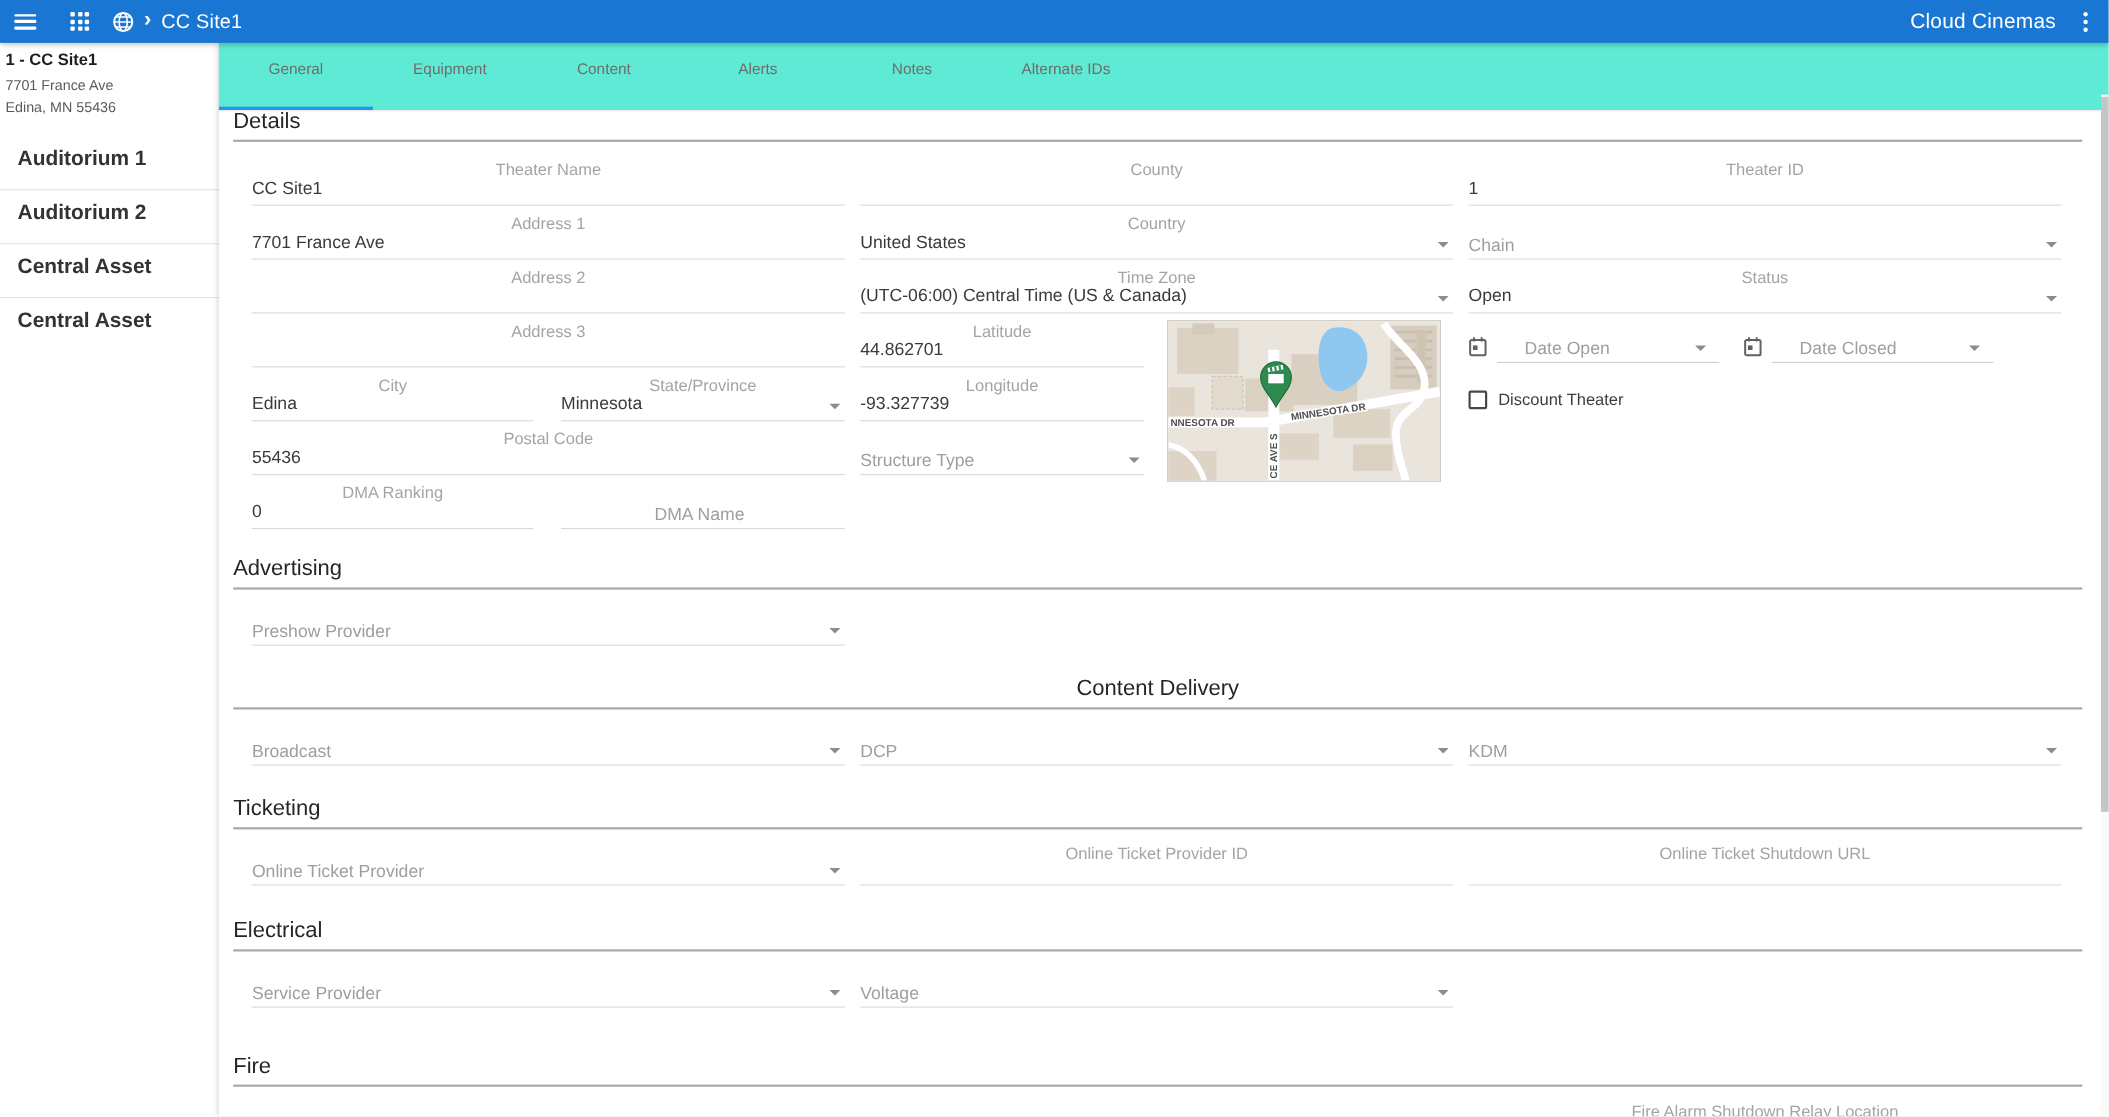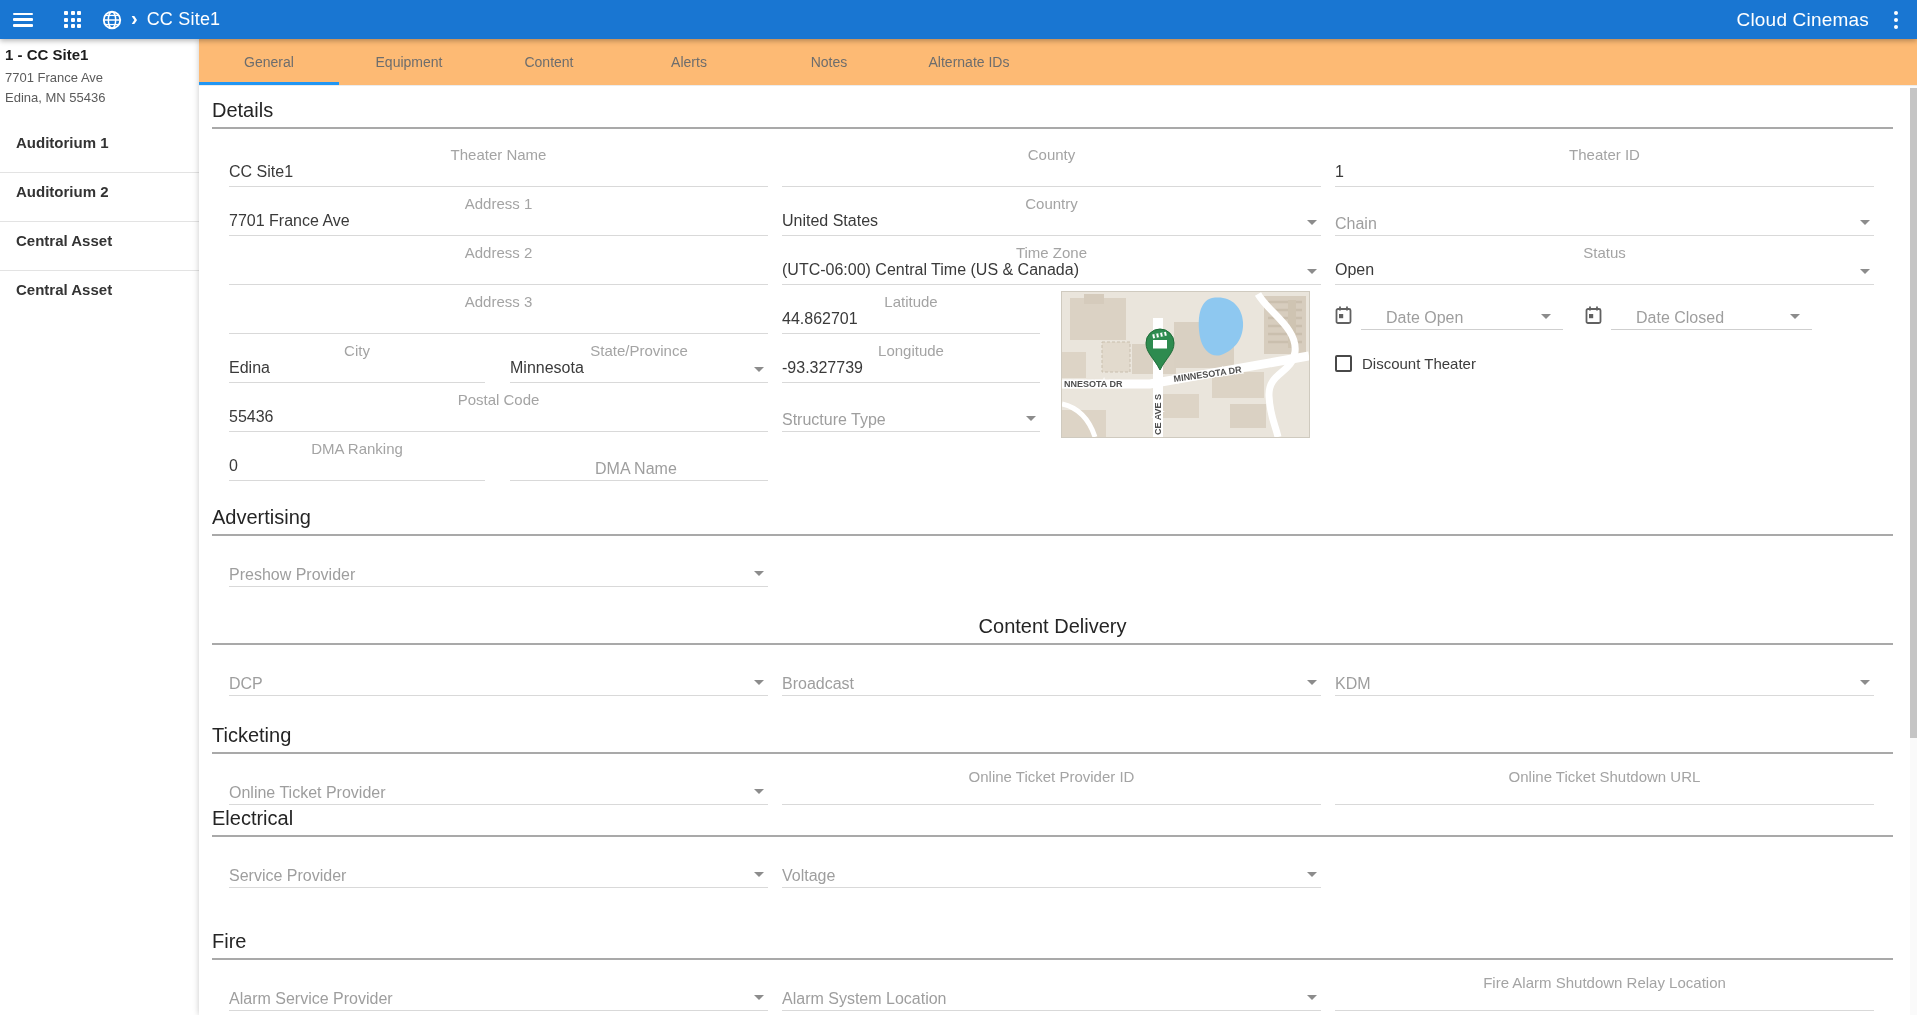--- a/index.html
+++ b/index.html
@@ -26,27 +26,27 @@
   .brand { font-size:19px; font-weight:500; letter-spacing:.2px; }
   .dots { margin:0 16px 0 22px; display:flex; flex-direction:column; gap:3px; cursor:pointer; padding:3px; }
   .dots i { width:4px; height:4px; border-radius:50%; background:#fff; }
 
   
   .sidebar { position:absolute; left:0; top:39px; width:199px; bottom:0; background:#fff; z-index:10; }
   .side-head { padding:7px 6px 8px 5px; }
   .side-name { font-size:15px; font-weight:700; color:#1d1d1d; margin-bottom:5px; }
   .side-addr { font-size:13px; color:#5b5b5b; line-height:20px; }
   .side-items { margin-top:8px; }
-  .side-item { height:49px; padding:10px 16px 0 16px; font-size:15px; font-weight:700; color:#333; cursor:pointer; }
+  .side-item { height:49px; padding:10px 16px 0 16px; font-size:19px; font-weight:700; color:#333; cursor:pointer; }
   .side-item.divided { border-bottom:1px solid #e3e3e3; }
 
   
   .content { position:absolute; left:199px; top:39px; right:0; bottom:0; background:#fff; box-shadow:0 0 6px rgba(0,0,0,.22); z-index:20; }
 
-  .tabbar { position:relative; height:47px; display:flex; border-bottom:1px solid #ececec; background:#fdba74; }
+  .tabbar { position:relative; height:62px; display:flex; border-bottom:1px solid #ececec; background:#5eead4; }
   .tab { width:140px; text-align:center; line-height:47px; font-size:14px; color:#6d6d6d; cursor:pointer; }
   .tab-indicator { position:absolute; left:0; bottom:0; width:140px; height:3px; background:#2196f3; }
 
   .scroll { position:absolute; left:0; right:7px; top:47px; bottom:0; padding:0 17px 0 13px; overflow:hidden; }
 
   .section-title { font-size:20px; font-weight:500; color:#252525; height:22px; line-height:22px; }
   .rule { height:2px; background:#a9a9a9; margin-top:6px; }
 
   .fields { display:flex; gap:14px; margin-left:17px; position:relative; }
   .col { width:539px; flex:none; }
@@ -79,21 +79,21 @@
 
   
   .map { position:absolute; left:833px; top:152px; width:247px; height:145px; outline:1px solid #cfcabf; cursor:pointer; }
 
   
   .sec-details { margin-top:13px; }
   .grid-details { margin-top:11px; height:343px; }
   .sec-adv { margin-top:23px; }
   .sec-cd { margin-top:26px;text-align:center; }
   .sec-tkt { margin-top:26px; }
-  .sec-ele { }
+  .sec-ele { margin-top:28px; }
   .sec-fire { margin-top:40px; }
   .fields-row { margin-top:4px; }
 
   
   .vscroll { position:absolute; right:0; top:47px; width:7px; bottom:0; background:#fafafa; z-index:30; }
   .vthumb { position:absolute; left:0; top:2px; width:7px; height:650px; background:#c5c5c5; }
 </style>
 </head>
 <body>
 
@@ -347,27 +347,27 @@
       </div>
     </div>
 
     <div class="sec-cd">
       <div class="section-title">Content Delivery</div>
       <div class="rule"></div>
     </div>
     <div class="fields fields-row">
       <div class="col">
         <div class="fld resting">
+          <div class="f-ph">Broadcast</div>
+          <span class="arrow"></span>
+        </div>
+      </div>
+      <div class="col">
+        <div class="fld resting">
           <div class="f-ph">DCP</div>
-          <span class="arrow"></span>
-        </div>
-      </div>
-      <div class="col">
-        <div class="fld resting">
-          <div class="f-ph">Broadcast</div>
           <span class="arrow"></span>
         </div>
       </div>
       <div class="col">
         <div class="fld resting">
           <div class="f-ph">KDM</div>
           <span class="arrow"></span>
         </div>
       </div>
     </div>

